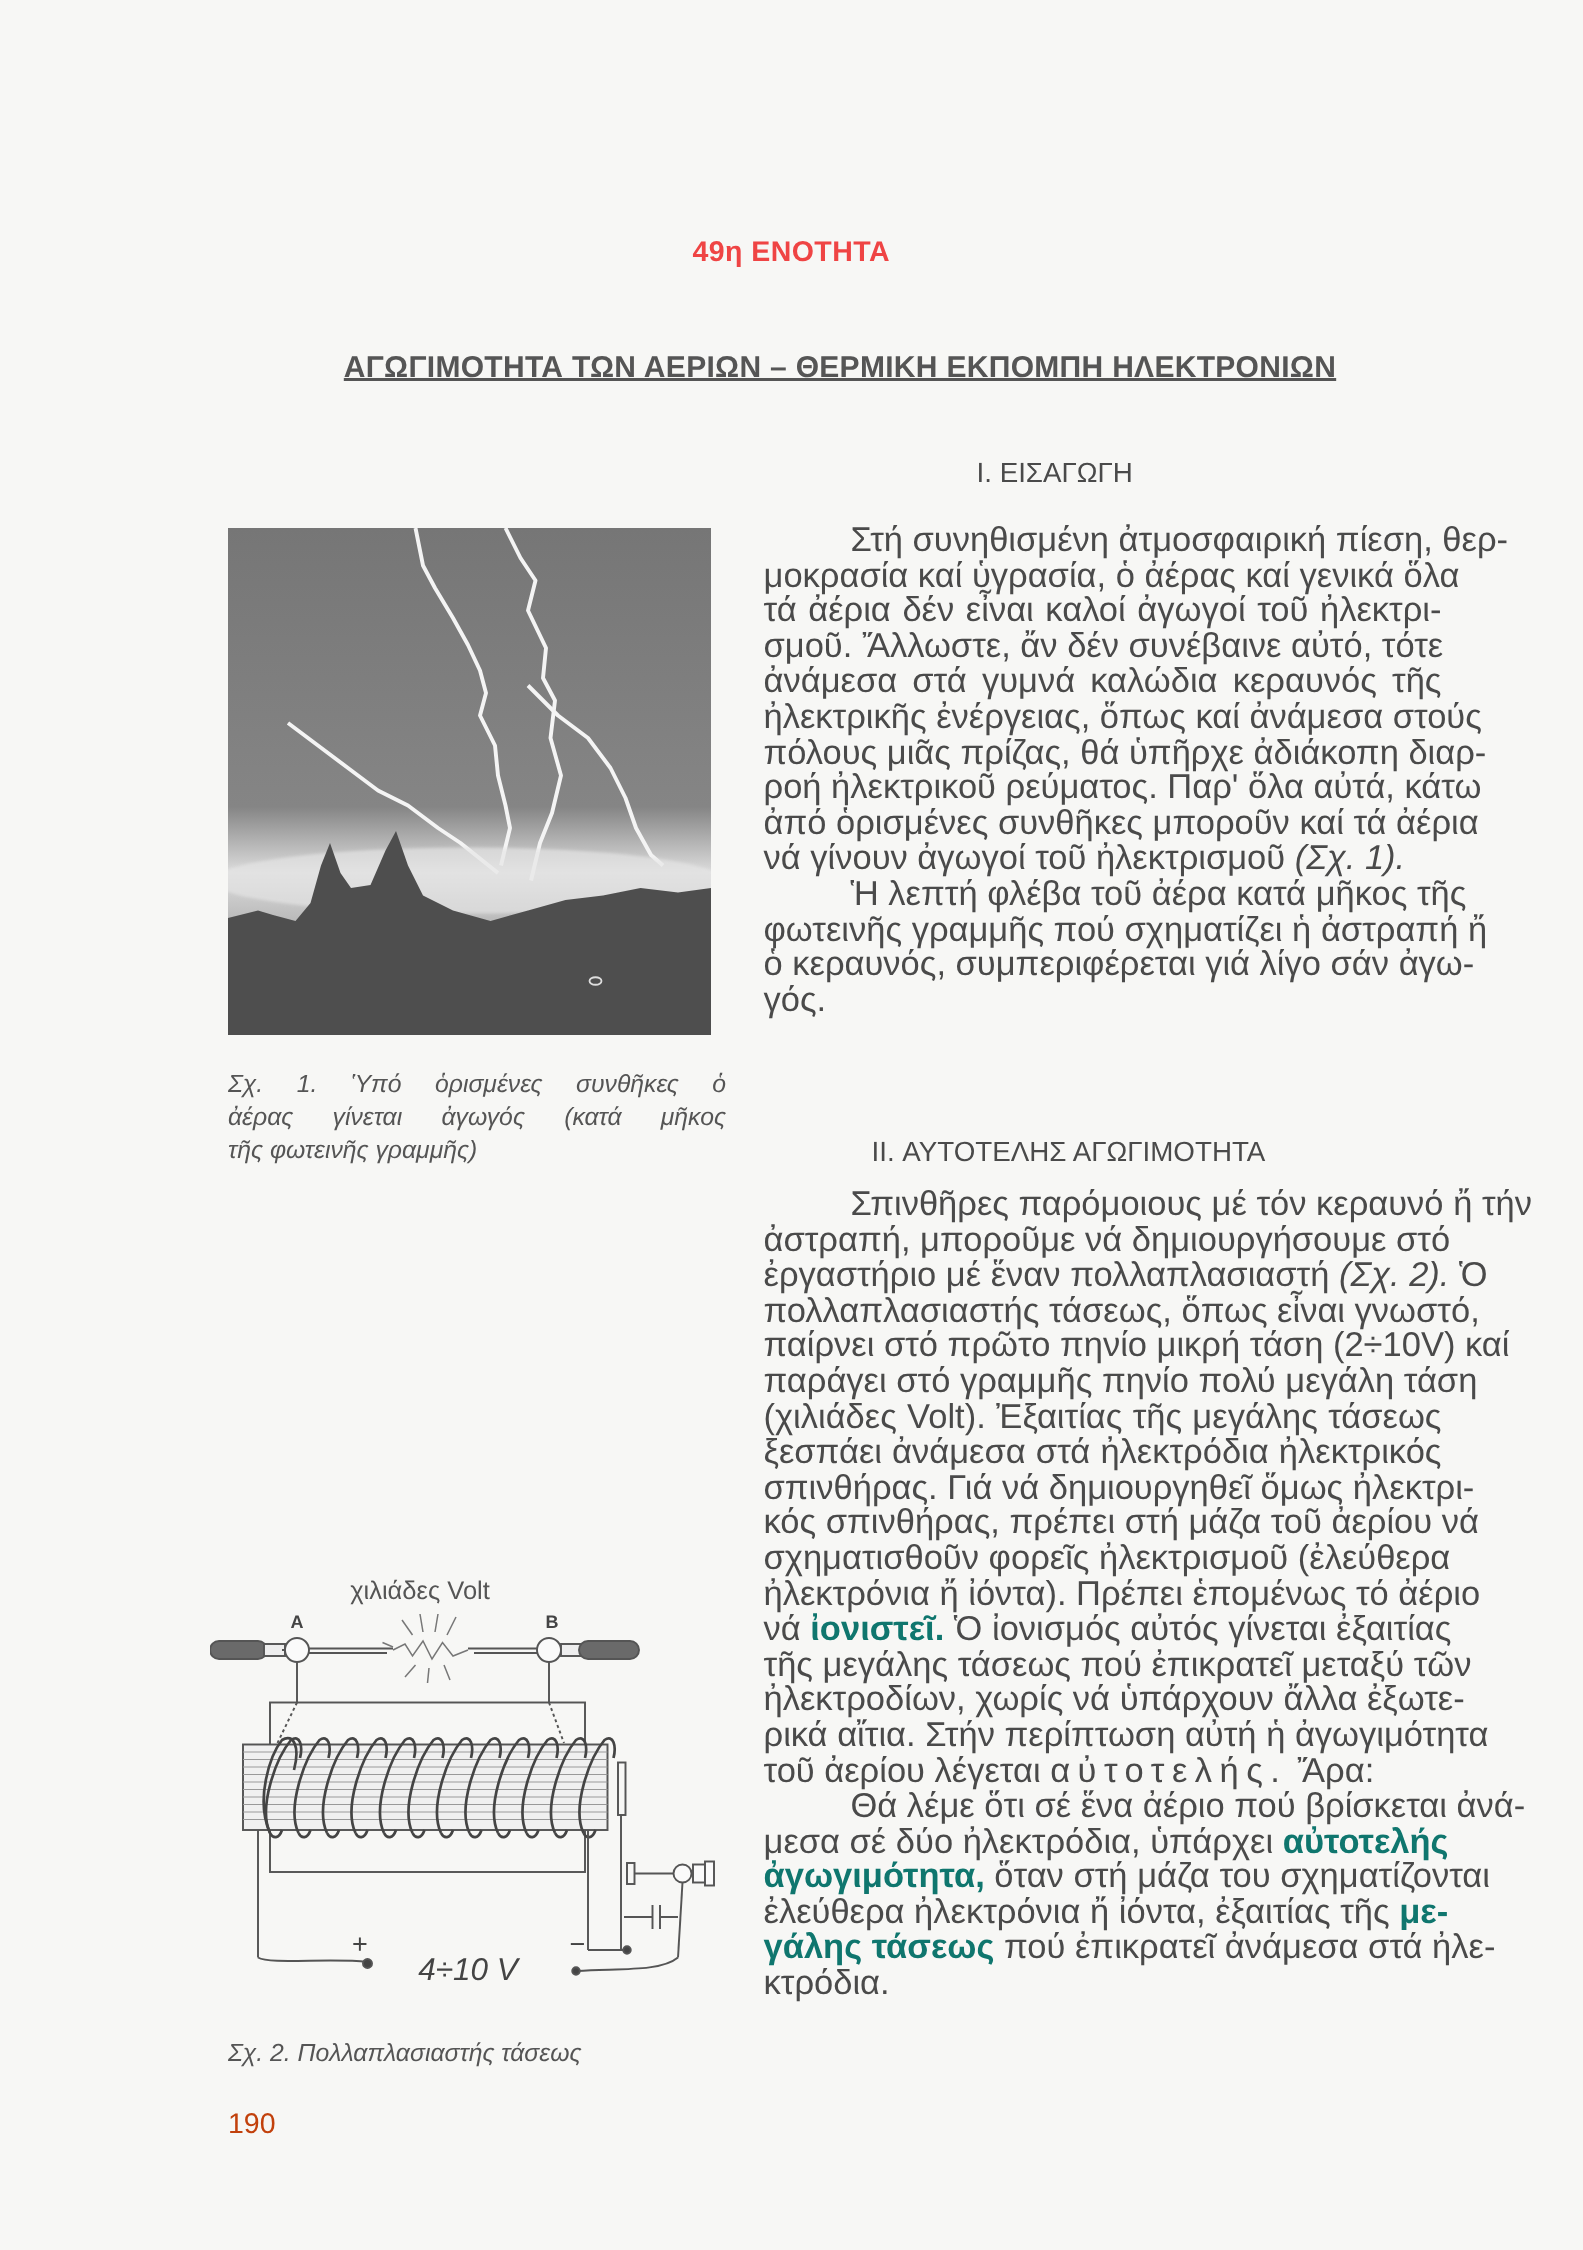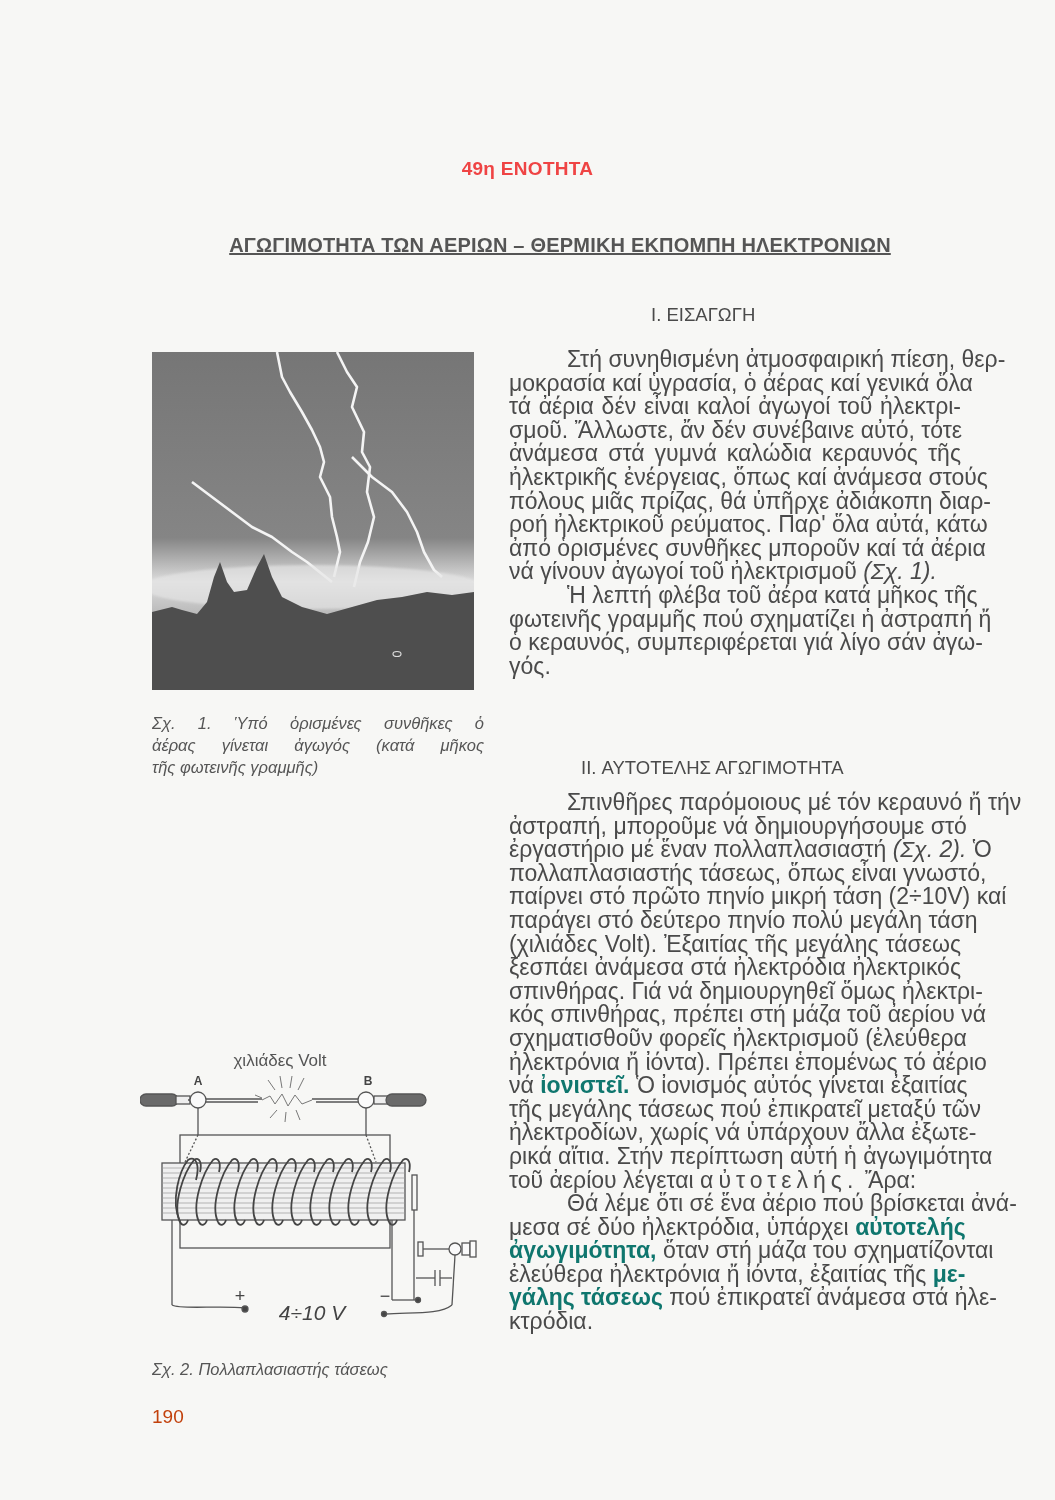--- a/index.html
+++ b/index.html
@@ -101,21 +101,21 @@
 </div>
 
 <div class="abs section-heading" style="left:581px; top:757px;">II. ΑΥΤΟΤΕΛΗΣ ΑΓΩΓΙΜΟΤΗΤΑ</div>
 
 <div class="abs text-col" style="top:791px;">
   <span class="line indent">Σπινθῆρες παρόμοιους μέ τόν κεραυνό ἤ τήν</span>
   <span class="line">ἀστραπή, μποροῦμε νά δημιουργήσουμε στό</span>
   <span class="line"><span>ἐργαστήριο μέ ἕναν πολλαπλασιαστή</span> <i>(Σχ. 2).</i> <span>Ὁ</span></span>
   <span class="line">πολλαπλασιαστής τάσεως, ὅπως εἶναι γνωστό,</span>
   <span class="line">παίρνει στό πρῶτο πηνίο μικρή τάση (2÷10V) καί</span>
-  <span class="line">παράγει στό δεύτερο πηνίο πολύ μεγάλη τάση</span>
+  <span class="line">παράγει στό γραμμῆς πηνίο πολύ μεγάλη τάση</span>
   <span class="line">(χιλιάδες Volt). Ἐξαιτίας τῆς μεγάλης τάσεως</span>
   <span class="line">ξεσπάει ἀνάμεσα στά ἠλεκτρόδια ἠλεκτρικός</span>
   <span class="line">σπινθήρας. Γιά νά δημιουργηθεῖ ὅμως ἠλεκτρι-</span>
   <span class="line">κός σπινθήρας, πρέπει στή μάζα τοῦ ἀερίου νά</span>
   <span class="line">σχηματισθοῦν φορεῖς ἠλεκτρισμοῦ (ἐλεύθερα</span>
   <span class="line">ἠλεκτρόνια ἤ ἰόντα). Πρέπει ἑπομένως τό ἀέριο</span>
   <span class="line"><span>νά</span> <b>ἰονιστεῖ.</b> <span>Ὁ ἰονισμός αὐτός γίνεται ἐξαιτίας</span></span>
   <span class="line">τῆς μεγάλης τάσεως πού ἐπικρατεῖ μεταξύ τῶν</span>
   <span class="line">ἠλεκτροδίων, χωρίς νά ὑπάρχουν ἄλλα ἐξωτε-</span>
   <span class="line">ρικά αἴτια. Στήν περίπτωση αὐτή ἡ ἀγωγιμότητα</span>

